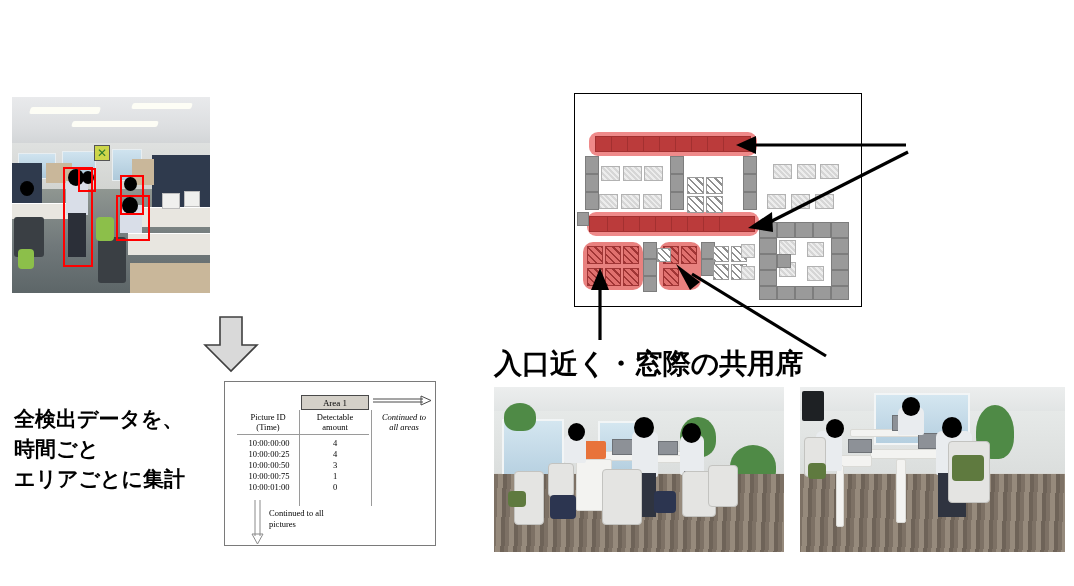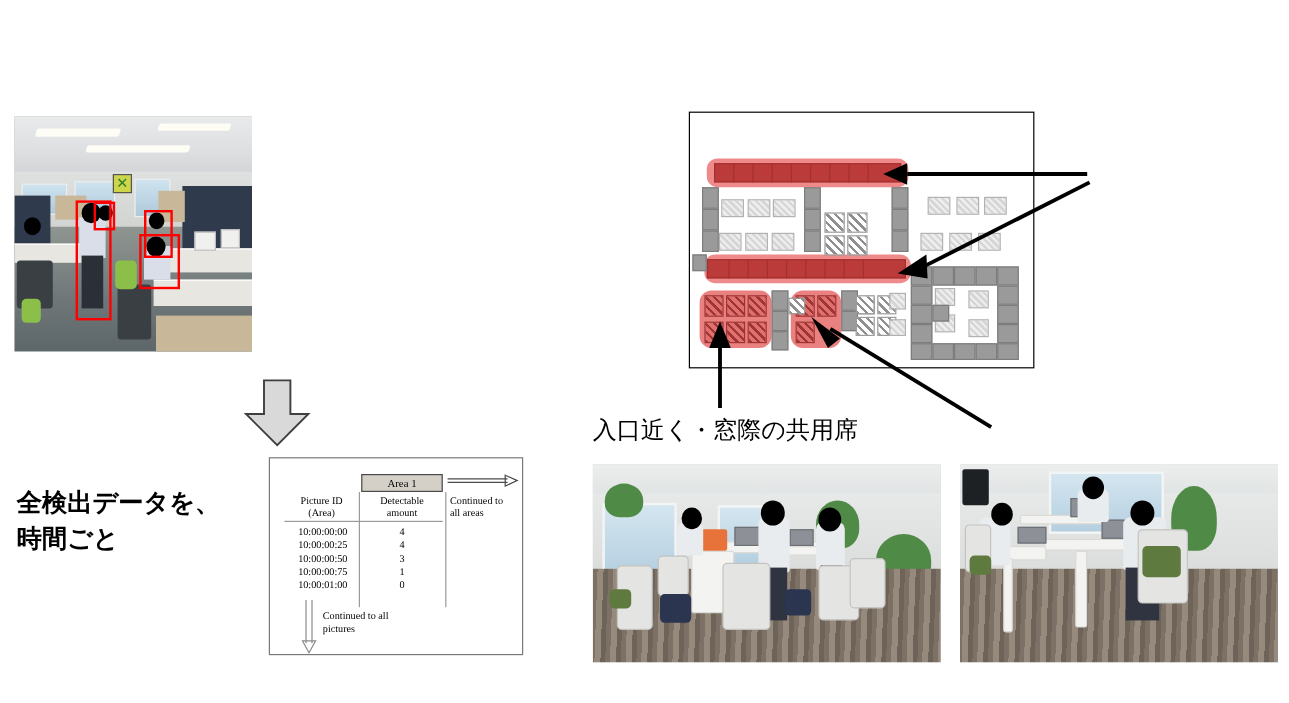--- a/index.html
+++ b/index.html
@@ -70,21 +70,21 @@
   .area-box {
     position:absolute; left:68px; top:5px; width:68px; height:15px;
     background:#d4d0c8; border:1px solid #4a4a4a;
     font-size:9px; text-align:center; line-height:14px; color:#000;
   }
   .col-head {
     position:absolute; font-size:8.5px; text-align:center; color:#000; line-height:10px;
   }
   #head-pid { left:6px; top:22px; width:58px; }
   #head-det { left:68px; top:22px; width:68px; }
-  #head-cont { left:142px; top:22px; width:58px; text-align:left; }
+  #head-cont { left:142px; top:22px; width:58px; text-align:center;font-style:italic; }
   .vline { position:absolute; width:1px; background:#9a9a9a; }
   .hline { position:absolute; height:1px; background:#9a9a9a; }
   .data-row { position:absolute; font-size:8.5px; color:#000; line-height:11px; }
   .cell-time { position:absolute; left:6px; width:60px; text-align:center; }
   .cell-val  { position:absolute; left:68px; width:68px; text-align:center; }
   #cont-note { position:absolute; left:36px; top:118px; font-size:8.5px;
     line-height:11px; color:#000; }
   #arrow-right-svg { position:absolute; left:138px; top:5px; }
   #arrow-down-svg { position:absolute; left:18px; top:108px; }
 
@@ -126,21 +126,21 @@
     border:1px solid #a03535;
   }
 
   
   #label-corridor {
     position:absolute; left:916px; top:126px; font-size:20px; font-weight:bold;
     font-family:"DejaVu Sans",sans-serif; color:#000; line-height:28px;
     text-align:right; width:152px; white-space:nowrap;
   }
   #label-entrance {
-    position:absolute; left:494px; top:345px; font-size:20px; font-weight:normal;
+    position:absolute; left:494px; top:345px; font-size:28px; font-weight:bold;
     font-family:"DejaVu Sans",sans-serif; color:#000; white-space:nowrap;
   }
   #label-window {
     position:absolute; left:826px; top:348px; font-size:20px; font-weight:bold;
     font-family:"DejaVu Sans",sans-serif; color:#000; white-space:nowrap;
   }
   #arrows-layer { position:absolute; left:0; top:0; width:1074px; height:586px;
     pointer-events:none; }
 
   
@@ -219,35 +219,36 @@
     <div class="ph-head" style="left:8px;top:84px;width:14px;height:15px;"></div>
   </div>
 
   <svg id="gray-arrow" viewBox="0 0 62 58">
     <polygon points="20,2 42,2 42,30 57,30 31,56 5,30 20,30" fill="#d9d9d9" stroke="#3f3f3f" stroke-width="1.6"></polygon>
   </svg>
 
   <div class="jp-label" id="label-aggregate">
     <div>全検出データを、</div>
     <div>時間ごと</div>
+    <div>エリアごとに集計</div>
   </div>
 
   <div id="table-panel">
     <div id="tbl">
       <div class="area-box">Area 1</div>
 
       <svg id="arrow-right-svg" width="62" height="14" viewBox="0 0 62 14">
         <line x1="2" y1="7" x2="52" y2="7" stroke="#4a4a4a" stroke-width="1"></line>
         <line x1="2" y1="4" x2="52" y2="4" stroke="#4a4a4a" stroke-width="1"></line>
         <polygon points="50,1 60,5.5 50,10" fill="none" stroke="#4a4a4a" stroke-width="1"></polygon>
       </svg>
 
       <div class="col-head" id="head-pid">
         <div>Picture ID</div>
-        <div>(Area)</div>
+        <div>(Time)</div>
       </div>
       <div class="col-head" id="head-det">
         <div>Detectable</div>
         <div>amount</div>
       </div>
       <div class="col-head" id="head-cont">
         <div>Continued  to</div>
         <div>all areas</div>
       </div>
 

